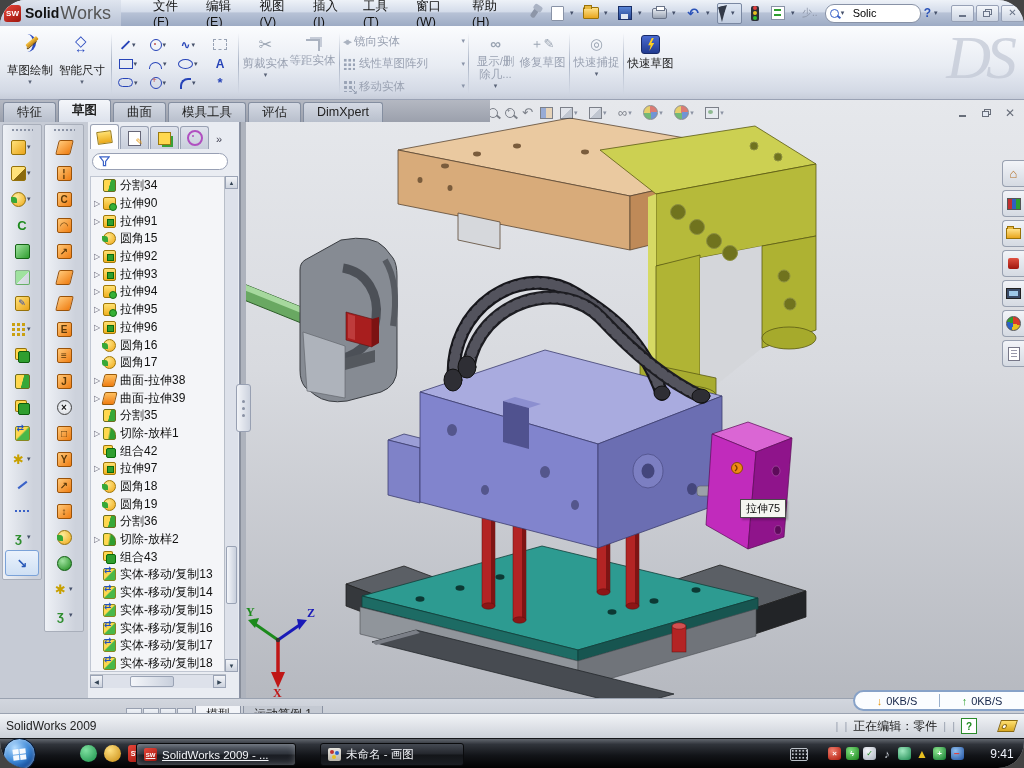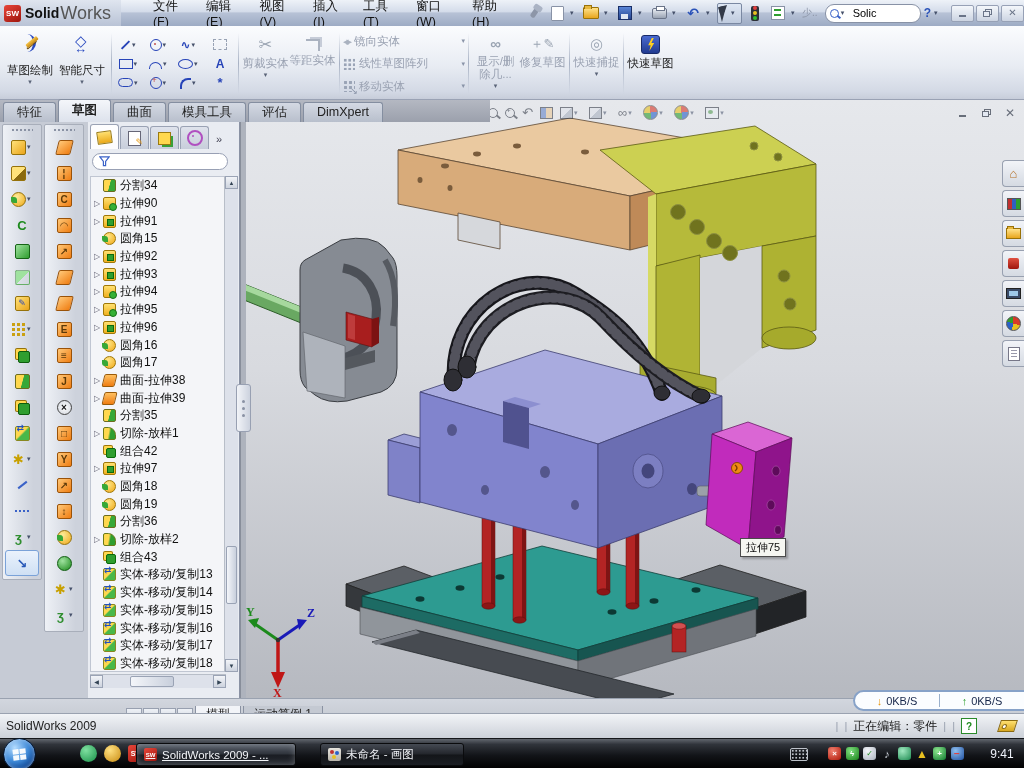--- a/index.html
+++ b/index.html
@@ -1,18 +1,18 @@
 <!DOCTYPE html>
 <html style="--mc-upper-plate: #d8ab7a; --mc-bracket: #b6ba3a; --mc-core: #8184cd; --mc-side-block: #c12bbc; --mc-base-plate: #2d9b91; --mc-pins: #b32424; --mc-rails: #474b51; --mc-cutaway: #868b93; --mc-tube: #69a862; --mc-hose: #1d1d22;"><head>
 <meta charset="utf-8">
 <style>
   html,body{margin:0;padding:0;background:#444;}
   #screen{position:relative;width:1024px;height:768px;overflow:hidden;
     font-family:"Liberation Sans","DejaVu Sans",sans-serif;font-size:12px;color:#1a1a1a;
-    background:#c6cbd4;user-select:none;}
+    background:#c6cbd4;user-select:none;border-radius:26px;}
   
   #titlebar{position:absolute;left:0;top:0;width:1024px;height:26px;
     background:linear-gradient(#eef2f8 0%,#d4dcea 45%,#b7c2d6 50%,#9dabc4 100%);
     border-bottom:1px solid #6a7894;display:flex;align-items:center;}
   #logo{display:flex;align-items:center;gap:4px;padding:0 10px 0 4px;height:100%;
     background:linear-gradient(#dfe5ef,#b9c3d6);}
   .swcube{width:17px;height:17px;border-radius:3px;background:linear-gradient(145deg,#e8463a,#9e150d);
     color:#fff;font-size:8px;font-weight:bold;display:flex;align-items:center;justify-content:center;}
   #logo .t1{font-weight:bold;font-size:14px;color:#111;}
   #logo .t2{font-size:18px;color:#555;margin-left:-3px;}
@@ -139,21 +139,21 @@
   .tp-folder{width:13px;height:9px;background:linear-gradient(#ffe28a,#e8a61e);border:1px solid #9a7208;position:relative;}
   .tp-folder::before{content:"";position:absolute;left:0;top:-3px;width:5px;height:2px;background:#e8b83e;border:1px solid #9a7208;border-bottom:none;}
   .tp-red{width:11px;height:11px;background:linear-gradient(#e05040,#9e150d);border-radius:2px;}
   .tp-monitor{width:13px;height:9px;background:#3a4a66;border:1px solid #222;position:relative;}
   .tp-monitor::after{content:"";position:absolute;left:2px;top:2px;width:9px;height:5px;background:#9ec8e8;}
   .tp-sphere{width:13px;height:13px;border-radius:50%;background:conic-gradient(#d83a2a 0 30%,#e8c020 30% 55%,#2a62c8 55% 80%,#2f9e2f 80% 100%);border:1px solid #555;}
   .tp-doc{width:10px;height:12px;background:#fff;border:1px solid #778;
     background-image:repeating-linear-gradient(#99a 0 1px,transparent 1px 3px);background-size:6px 9px;background-position:2px 2px;background-repeat:no-repeat;}
   
   #tooltip{position:absolute;left:495px;top:399px;background:#f5f6f1;border:1px solid #4a4a4a;
-    font-size:11px;padding:1px 5px;z-index:7;box-shadow:2px 2px 2px rgba(0,0,0,.25);color:#111;margin-top:39px;}
+    font-size:11px;padding:1px 5px;z-index:7;box-shadow:2px 2px 2px rgba(0,0,0,.25);color:#111;}
   
   #lefttools{position:absolute;left:0;top:122px;width:88px;height:576px;background:#c6cbd5;}
   .vtb{position:absolute;top:2px;width:38px;border:1px solid #a8aeba;border-radius:2px;
     background:linear-gradient(90deg,#eef1f6,#cdd2dc 80%);display:flex;flex-direction:column;align-items:center;padding-bottom:3px;}
   #vtb1{left:2px;}
   #vtb2{left:44px;}
   .grip{width:22px;height:4px;margin:3px 0 2px;background-image:radial-gradient(#8a92a4 1px,transparent 1.2px);background-size:4px 4px;}
   .cell{display:flex;align-items:center;justify-content:center;width:34px;height:26px;gap:1px;}
   .cell .qcaret{width:6px;}
   .lti{width:15px;height:15px;border-radius:2px;display:flex;align-items:center;justify-content:center;font-size:11px;flex:none;box-sizing:border-box;}
@@ -473,20 +473,21 @@
     <div class="mb disabled">
       <span class="ic-snap">◎</span>
       <span class="bbl">快速捕捉</span>
       <span class="bcaret">▾</span>
     </div>
     <div class="rsep"></div>
     <div class="mb">
       <span class="ic-rapid"></span>
       <span class="bbl">快速草图</span>
     </div>
+    <div id="watermark">DS</div>
   </div>
 
   <div id="tabstrip">
       <div class="ctab">特征</div>
       <div class="ctab active">草图</div>
       <div class="ctab">曲面</div>
       <div class="ctab">模具工具</div>
       <div class="ctab">评估</div>
       <div class="ctab">DimXpert</div>
     </div>

